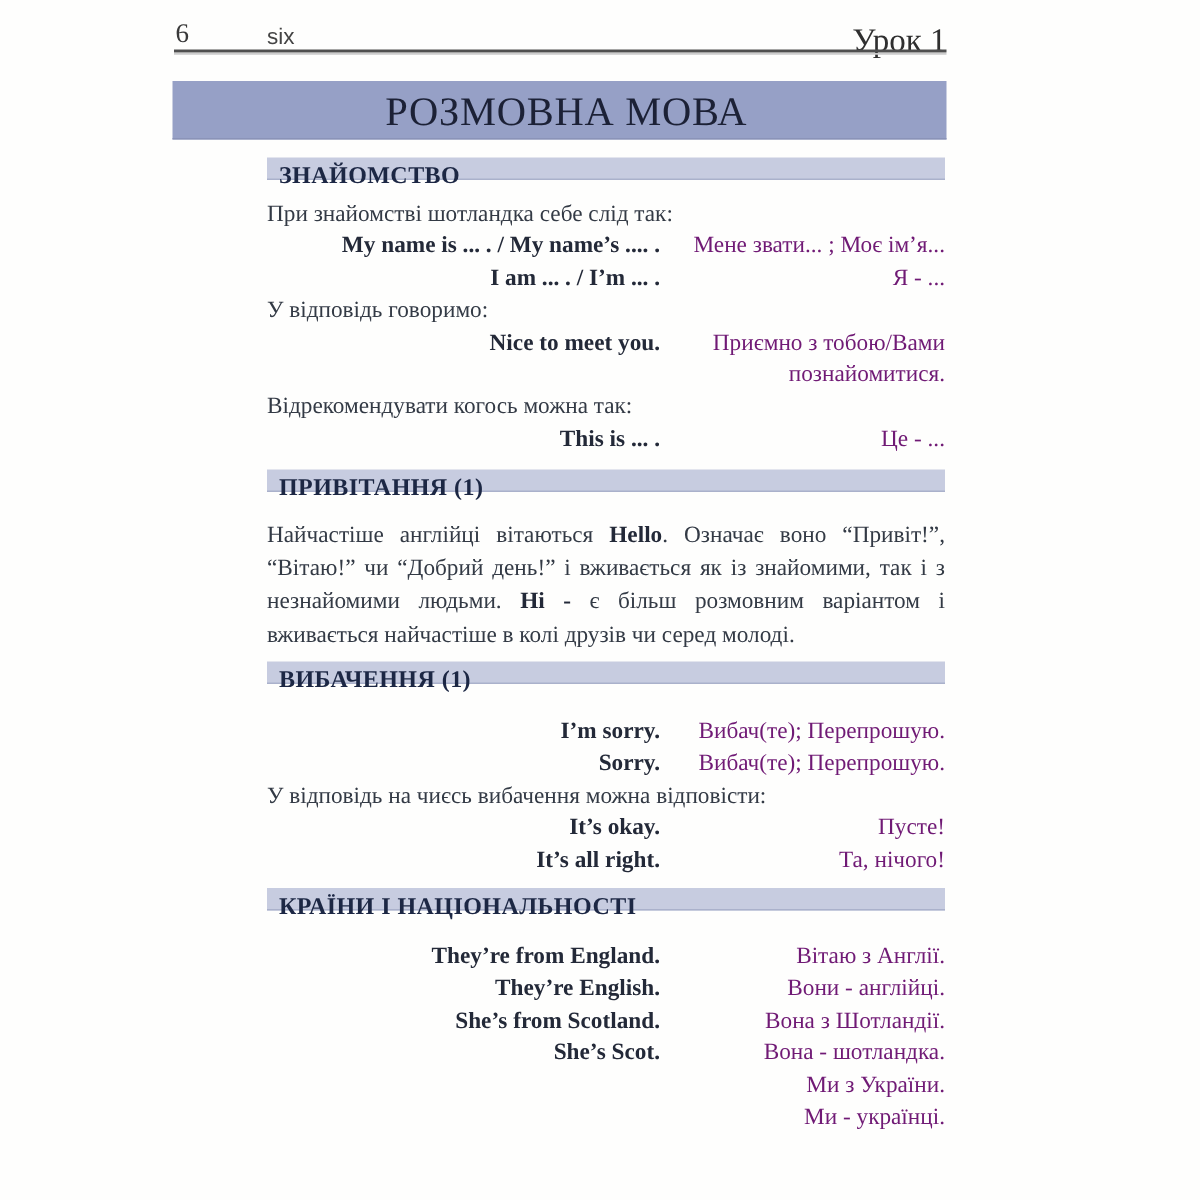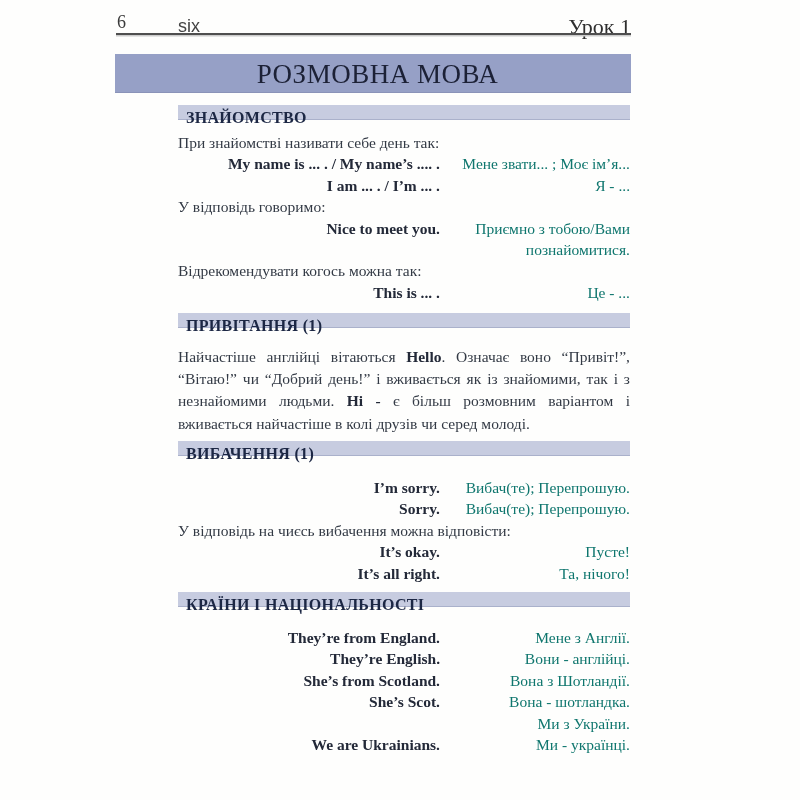--- a/index.html
+++ b/index.html
@@ -4,21 +4,21 @@
 <style>
   html,body{margin:0;padding:0;background:#ffffff;}
   .page{
     position:relative;width:800px;height:800px;background:#fefefdff;
     font-family:"Liberation Serif", serif;
     color:var(--body-text,#333a45);
     overflow:hidden;
   }
   .header{position:absolute;left:116px;top:12px;width:515px;height:22px;}
   .page-num{position:absolute;left:1px;top:0;font-size:18px;color:#3a3a3a;}
-  .page-word{position:absolute;left:62px;top:4px;font-family:"Liberation Sans",sans-serif;font-size:18px;color:#444;}
+  .page-word{position:absolute;left:62px;top:4px;font-family:"Liberation Sans",sans-serif;font-size:15px;color:#444;}
   .lesson{position:absolute;right:0;top:2px;font-size:22px;color:#2f2f2f;}
   .header-rule{
     position:absolute;left:116px;top:33px;width:515px;height:0;
     border-top:2.5px solid #4f4f4f;box-shadow:0 1.5px 0 #cccccc;
   }
   .banner{
     position:absolute;left:115px;top:54px;width:516px;height:39px;
     background:var(--banner-bg,#96a0c6);color:var(--banner-text,#1c2136);
     font-size:27px;line-height:40px;padding-left:9px;box-sizing:border-box;
     border-bottom:1.5px solid #8a93b8;letter-spacing:0.5px;text-align:center;
@@ -36,42 +36,42 @@
   .content{
     position:absolute;left:178px;width:452px;
     font-size:15.5px;line-height:21.4px;
   }
   .c-1{top:132px;}
   .c-2{top:346px;}
   .c-3{top:477px;}
   .c-4{top:627px;}
   .row{display:flex;align-items:flex-start;text-align:right;}
   .en{width:262px;flex-shrink:0;font-weight:bold;color:#232938;}
-  .uk{flex:1;color:#0f766e;}
+  .uk{flex:1;color:#701a75;}
   .intro{color:#333a45;}
   .para{text-align:justify;line-height:22.2px;color:#333a45;}
   .para b{color:#232938;margin-top:14px;}
 </style>
 </head>
 <body>
 
 <div class="page">
 
   <div class="header">
     <span class="page-num">6</span>
     <span class="page-word">six</span>
     <span class="lesson">Урок 1</span>
   </div>
   <div class="header-rule"></div>
 
   <div class="banner">РОЗМОВНА МОВА</div>
 
   <div class="bar bar-1">ЗНАЙОМСТВО</div>
   <div class="content c-1">
-    <div class="intro">При знайомстві називати себе день так:</div>
+    <div class="intro">При знайомстві шотландка себе слід так:</div>
     <div class="row">
       <span class="en">My name is ... . / My name’s .... .</span>
       <span class="uk">Мене звати... ; Моє ім’я...</span>
     </div>
     <div class="row">
       <span class="en">I am ... . / I’m ... .</span>
       <span class="uk">Я - ...</span>
     </div>
     <div class="intro">У відповідь говоримо:</div>
     <div class="row">
@@ -108,36 +108,35 @@
     <div class="row">
       <span class="en">It’s all right.</span>
       <span class="uk">Та, нічого!</span>
     </div>
   </div>
 
   <div class="bar bar-4">КРАЇНИ І НАЦІОНАЛЬНОСТІ</div>
   <div class="content c-4">
     <div class="row">
       <span class="en">They’re from England.</span>
-      <span class="uk">Мене з Англії.</span>
+      <span class="uk">Вітаю з Англії.</span>
     </div>
     <div class="row">
       <span class="en">They’re English.</span>
       <span class="uk">Вони - англійці.</span>
     </div>
     <div class="row">
       <span class="en">She’s from Scotland.</span>
       <span class="uk">Вона з Шотландії.</span>
     </div>
     <div class="row">
       <span class="en">She’s Scot.</span>
       <span class="uk">Вона - шотландка.</span>
     </div>
     <div class="row">
       <span class="uk">Ми з України.</span>
     </div>
     <div class="row">
-      <span class="en">We are Ukrainians.</span>
       <span class="uk">Ми - українці.</span>
     </div>
   </div>
 
 </div>
 
 </body></html>

